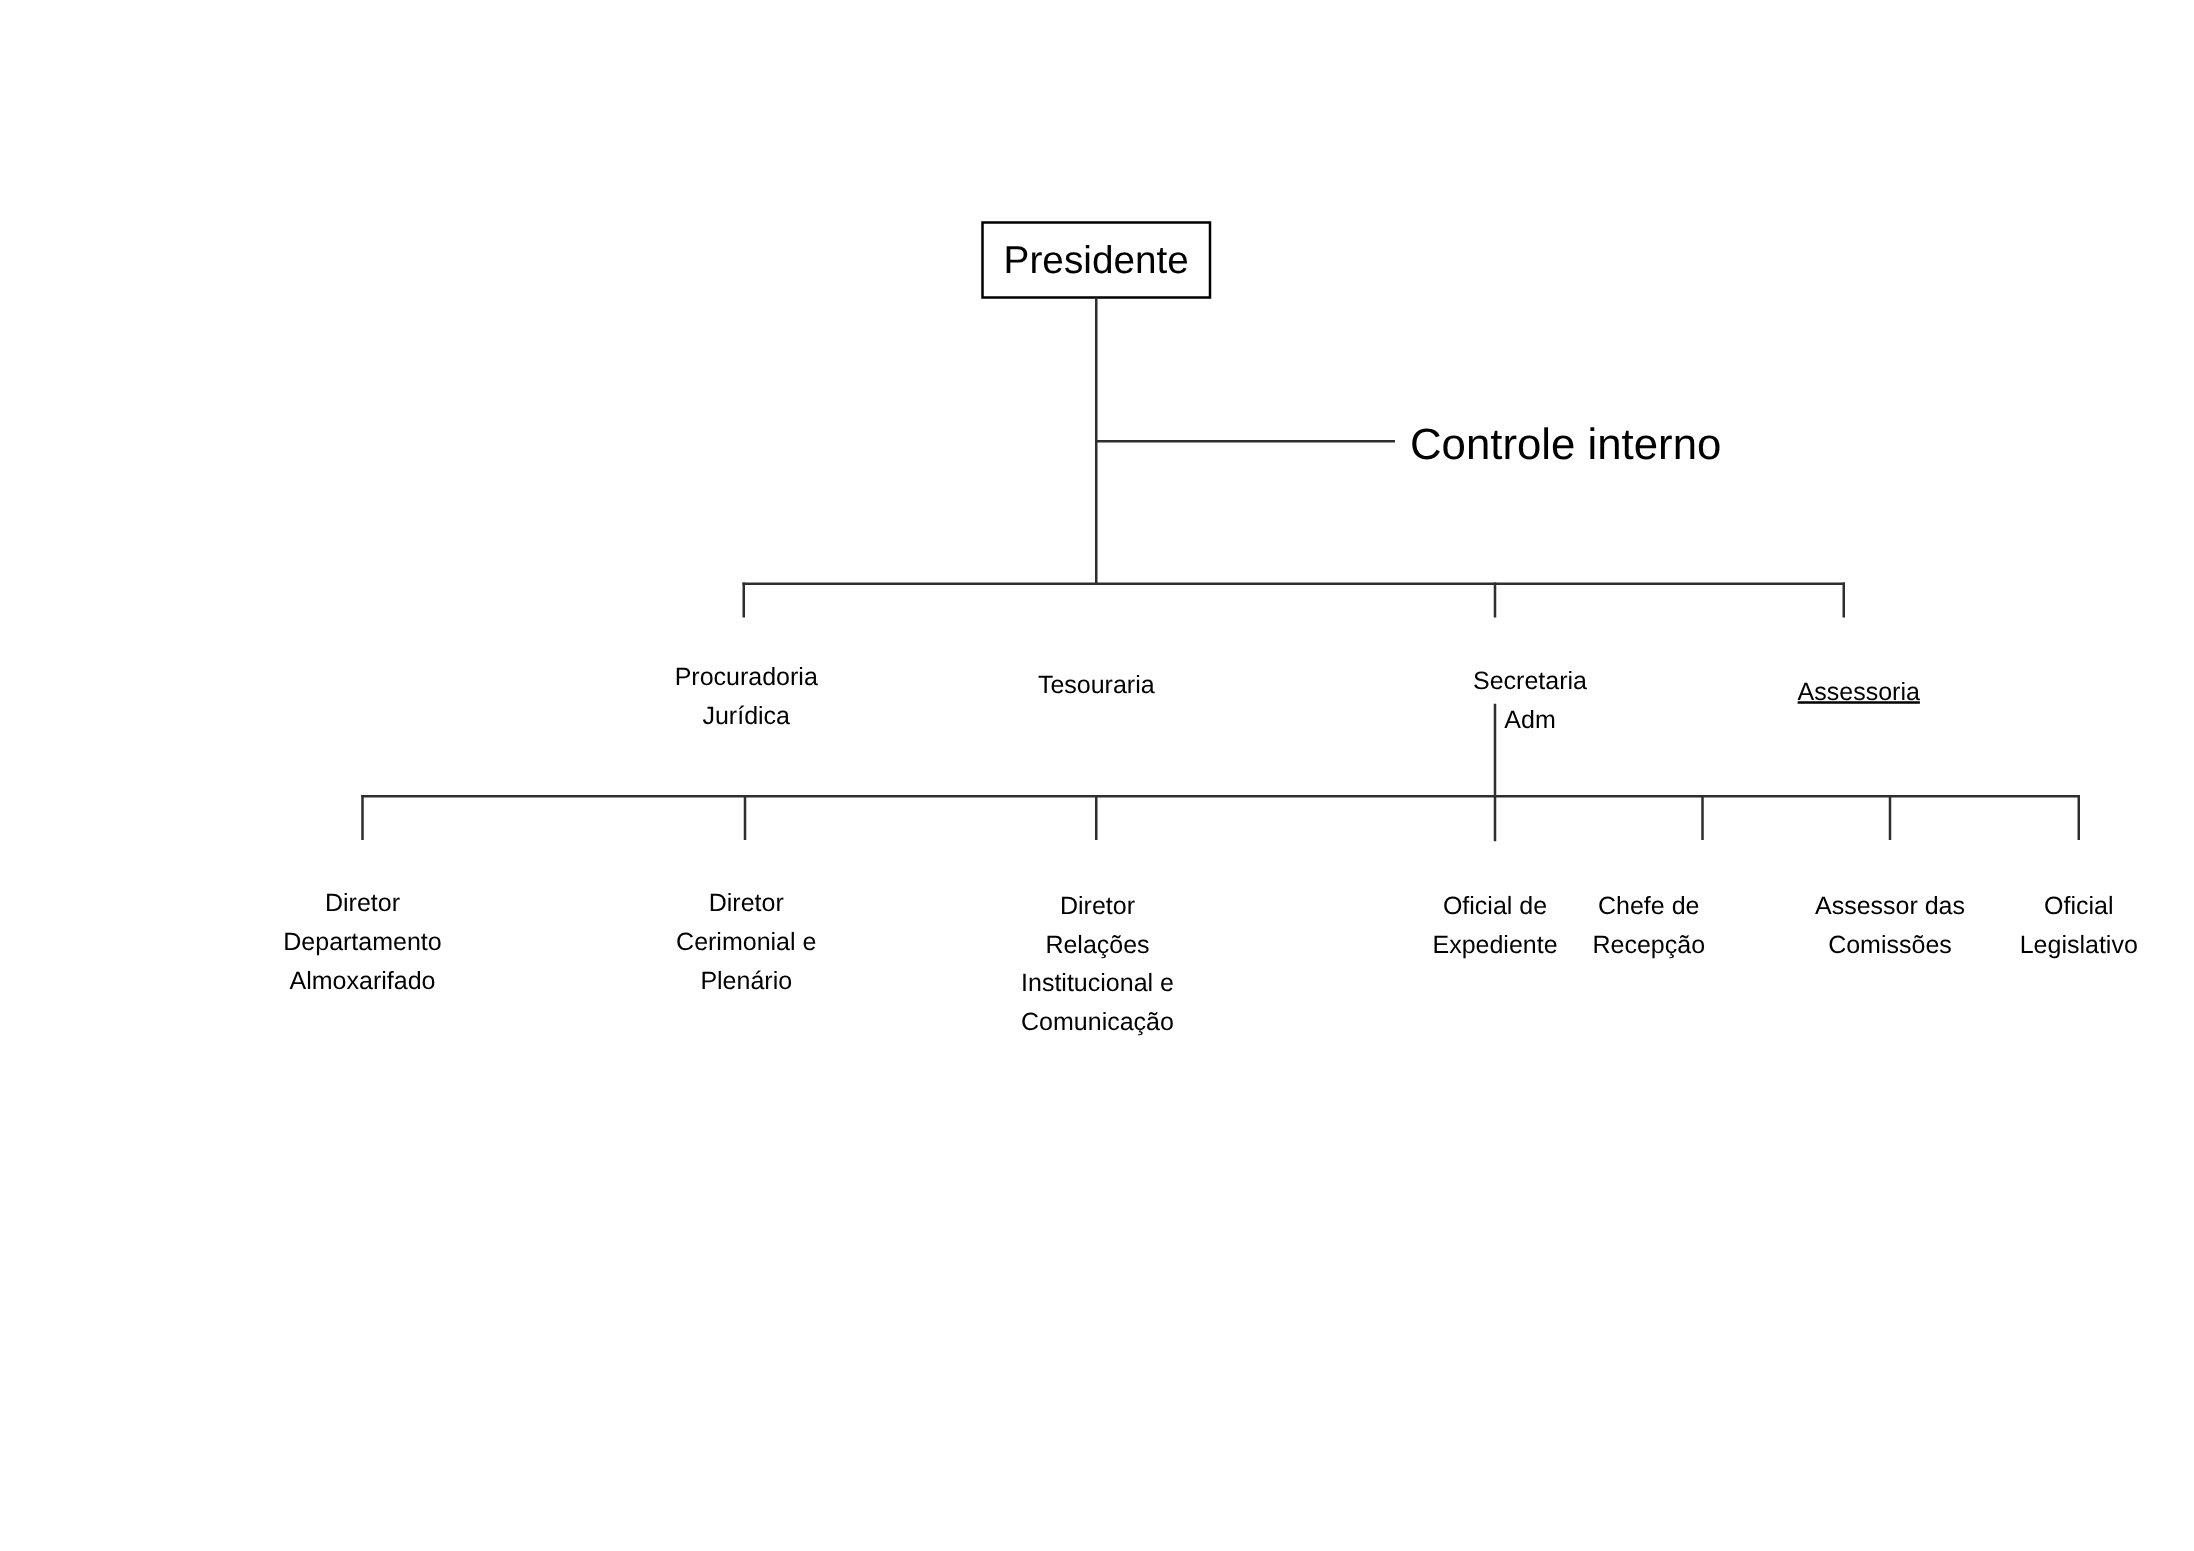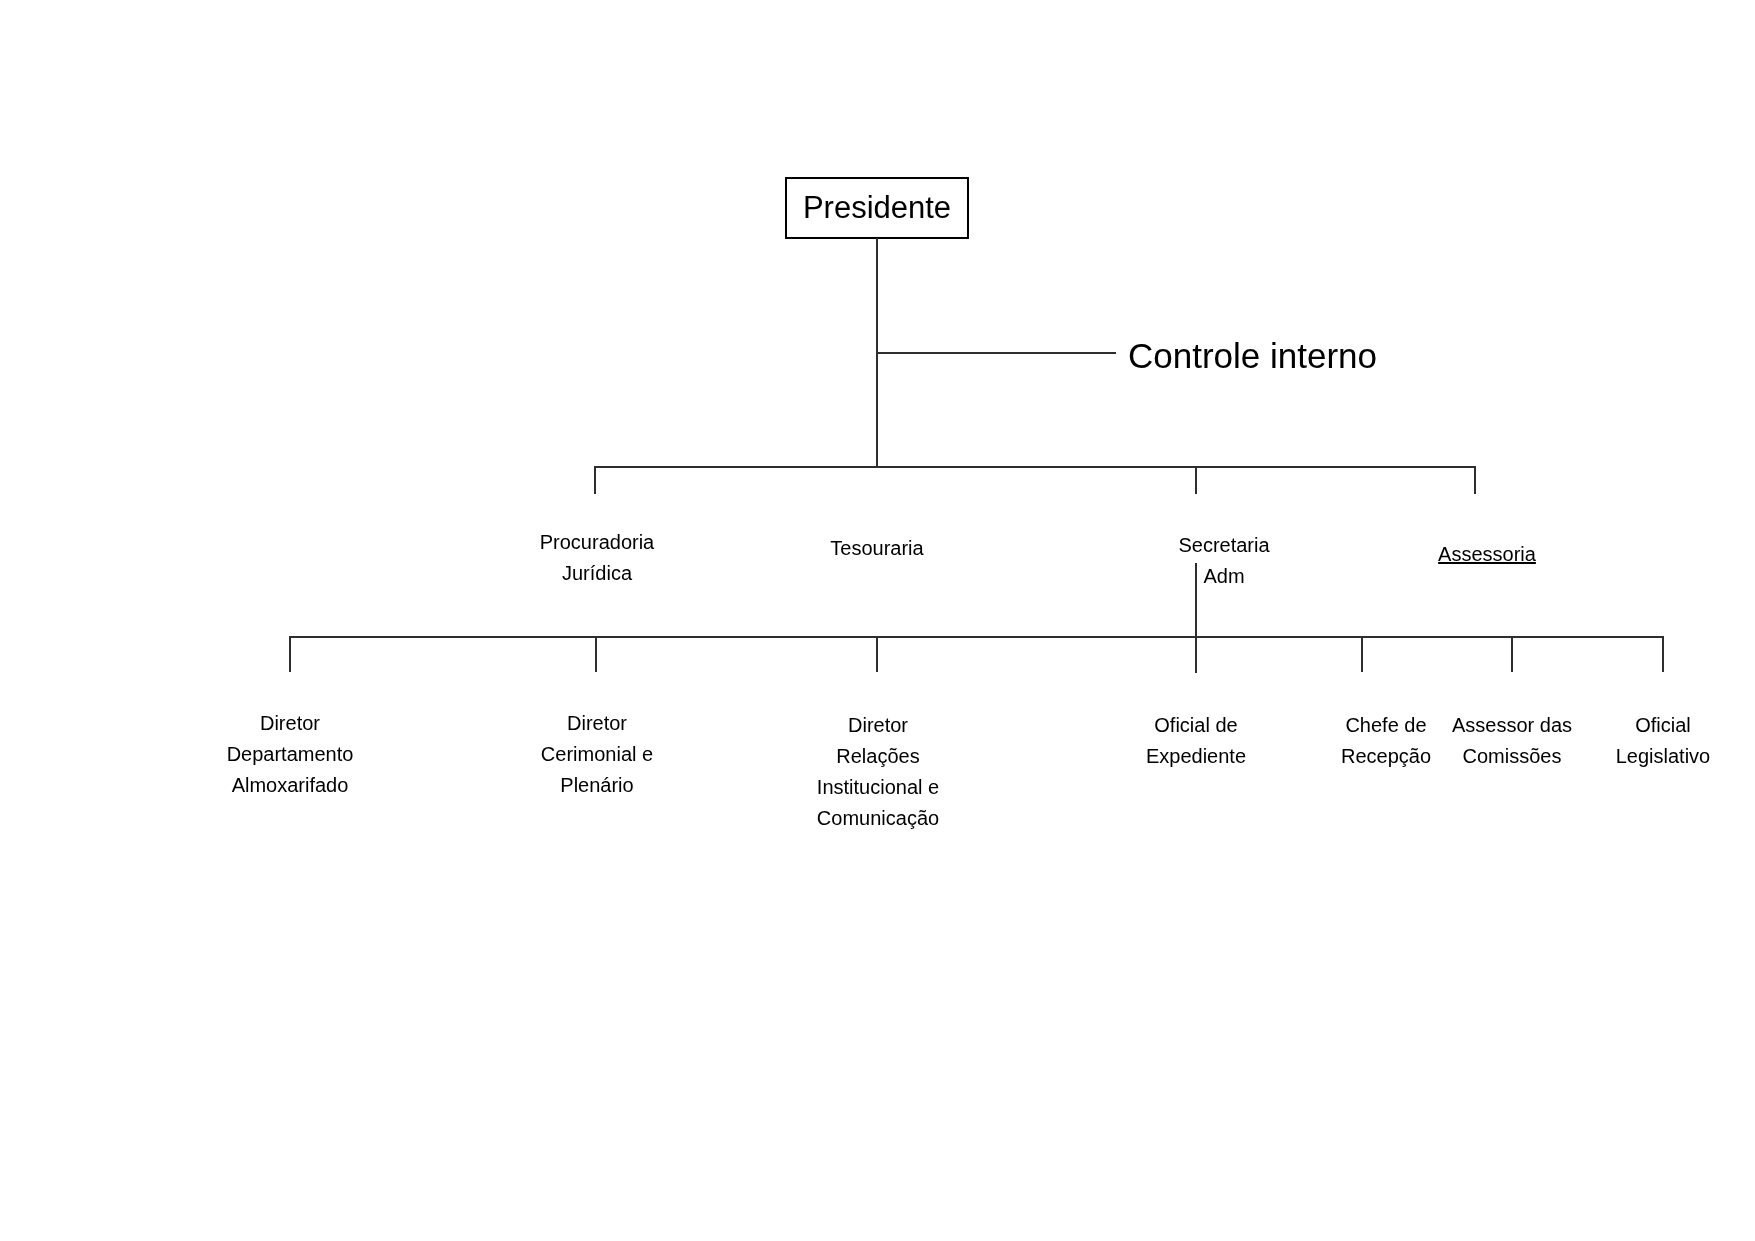--- a/index.html
+++ b/index.html
@@ -111,21 +111,21 @@
   <div class="node-label" style="left:878px; top:679px;">
     <span>Diretor
 Relações
 Institucional e
 Comunicação</span>
   </div>
   <div class="node-label" style="left:1196px; top:679px;">
     <span>Oficial de
 Expediente</span>
   </div>
-  <div class="node-label" style="left:1386px; top:679px;">
+  <div class="node-label" style="left:1319px; top:679px;">
     <span>Chefe de
 Recepção</span>
   </div>
   <div class="node-label" style="left:1512px; top:679px;">
     <span>Assessor das
 Comissões</span>
   </div>
   <div class="node-label" style="left:1663px; top:679px;">
     <span>Oficial
 Legislativo</span>

